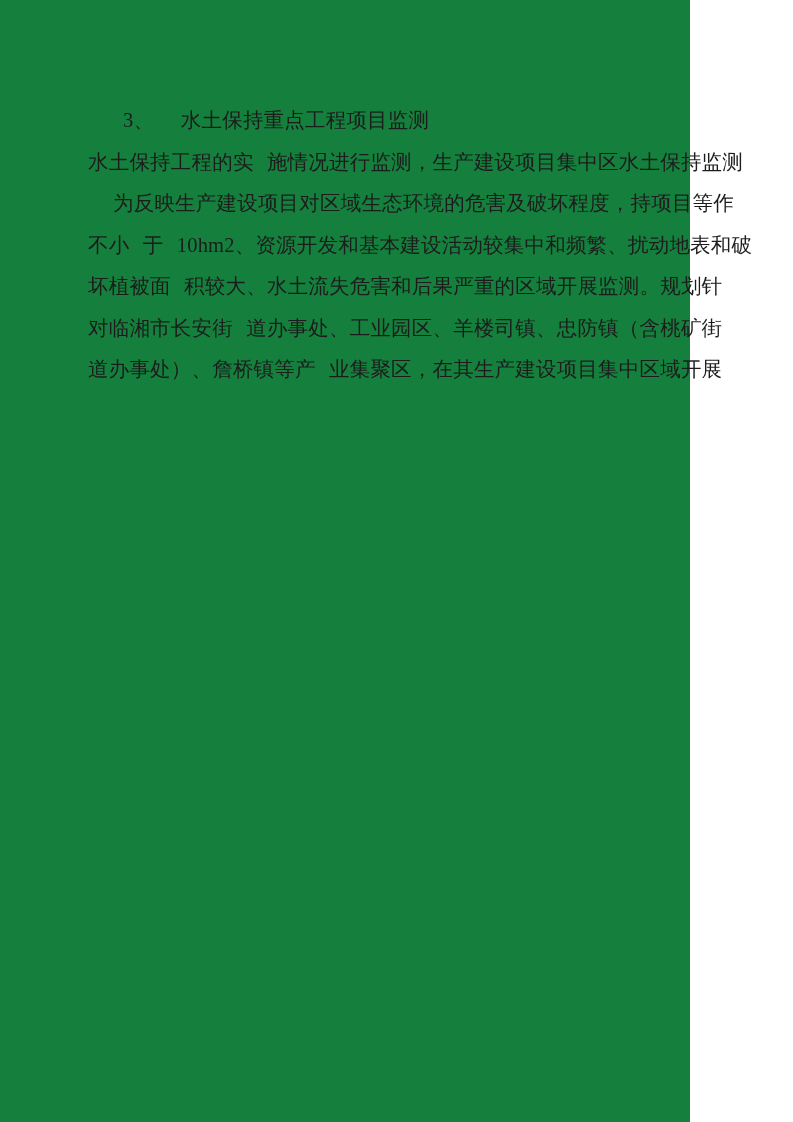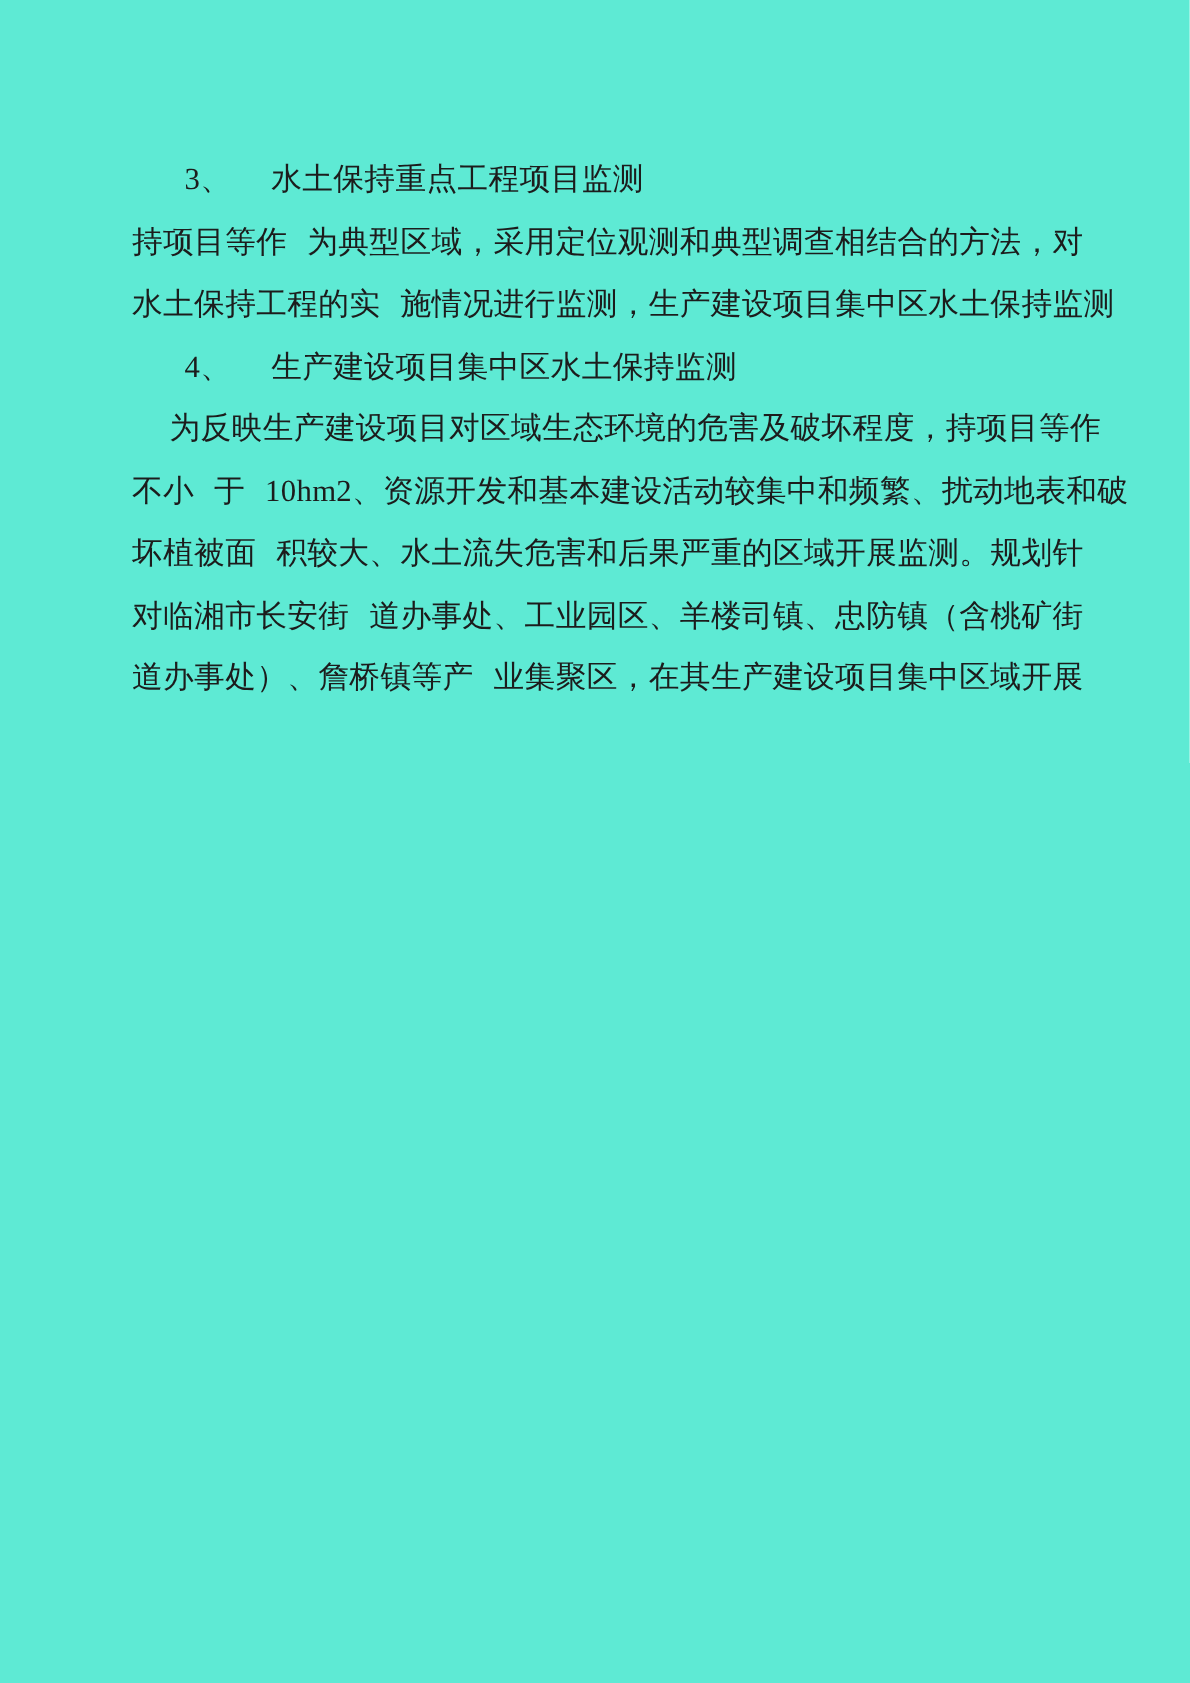--- a/index.html
+++ b/index.html
@@ -8,23 +8,23 @@
   }
   body {
     width: 793px;
     height: 1122px;
     background: #ffffff;
     overflow: hidden;
     font-family: "Liberation Serif", "DejaVu Serif", serif;
   }
   .page {
     position: relative;
-    width: 793px;
+    width: 690px;
     height: 1122px;
-    background: #5eead4;
+    background: #15803d;
   }
   .text-block {
     position: absolute;
     left: 88px;
     top: 100px;
     width: 640px;
   }
   .line {
     height: 41.5px;
     line-height: 41.5px;
@@ -41,24 +41,22 @@
     padding-left: 25px;
   }
 </style>
 </head>
 <body>
 
 <div class="page">
   <div class="text-block">
 
     <div class="line heading">3、  水土保持重点工程项目监测</div>
-    <div class="line">持项目等作 为典型区域，采用定位观测和典型调查相结合的方法，对</div>
     <div class="line">水土保持工程的实 施情况进行监测，生产建设项目集中区水土保持监测</div>
 
-    <div class="line heading">4、  生产建设项目集中区水土保持监测</div>
     <div class="line indent">为反映生产建设项目对区域生态环境的危害及破坏程度，持项目等作</div>
     <div class="line">不小 于 10hm2、资源开发和基本建设活动较集中和频繁、扰动地表和破</div>
     <div class="line">坏植被面 积较大、水土流失危害和后果严重的区域开展监测。规划针</div>
     <div class="line">对临湘市长安街 道办事处、工业园区、羊楼司镇、忠防镇（含桃矿街</div>
     <div class="line">道办事处）、詹桥镇等产 业集聚区，在其生产建设项目集中区域开展</div>
 
   </div>
 </div>
 
 </body></html>

